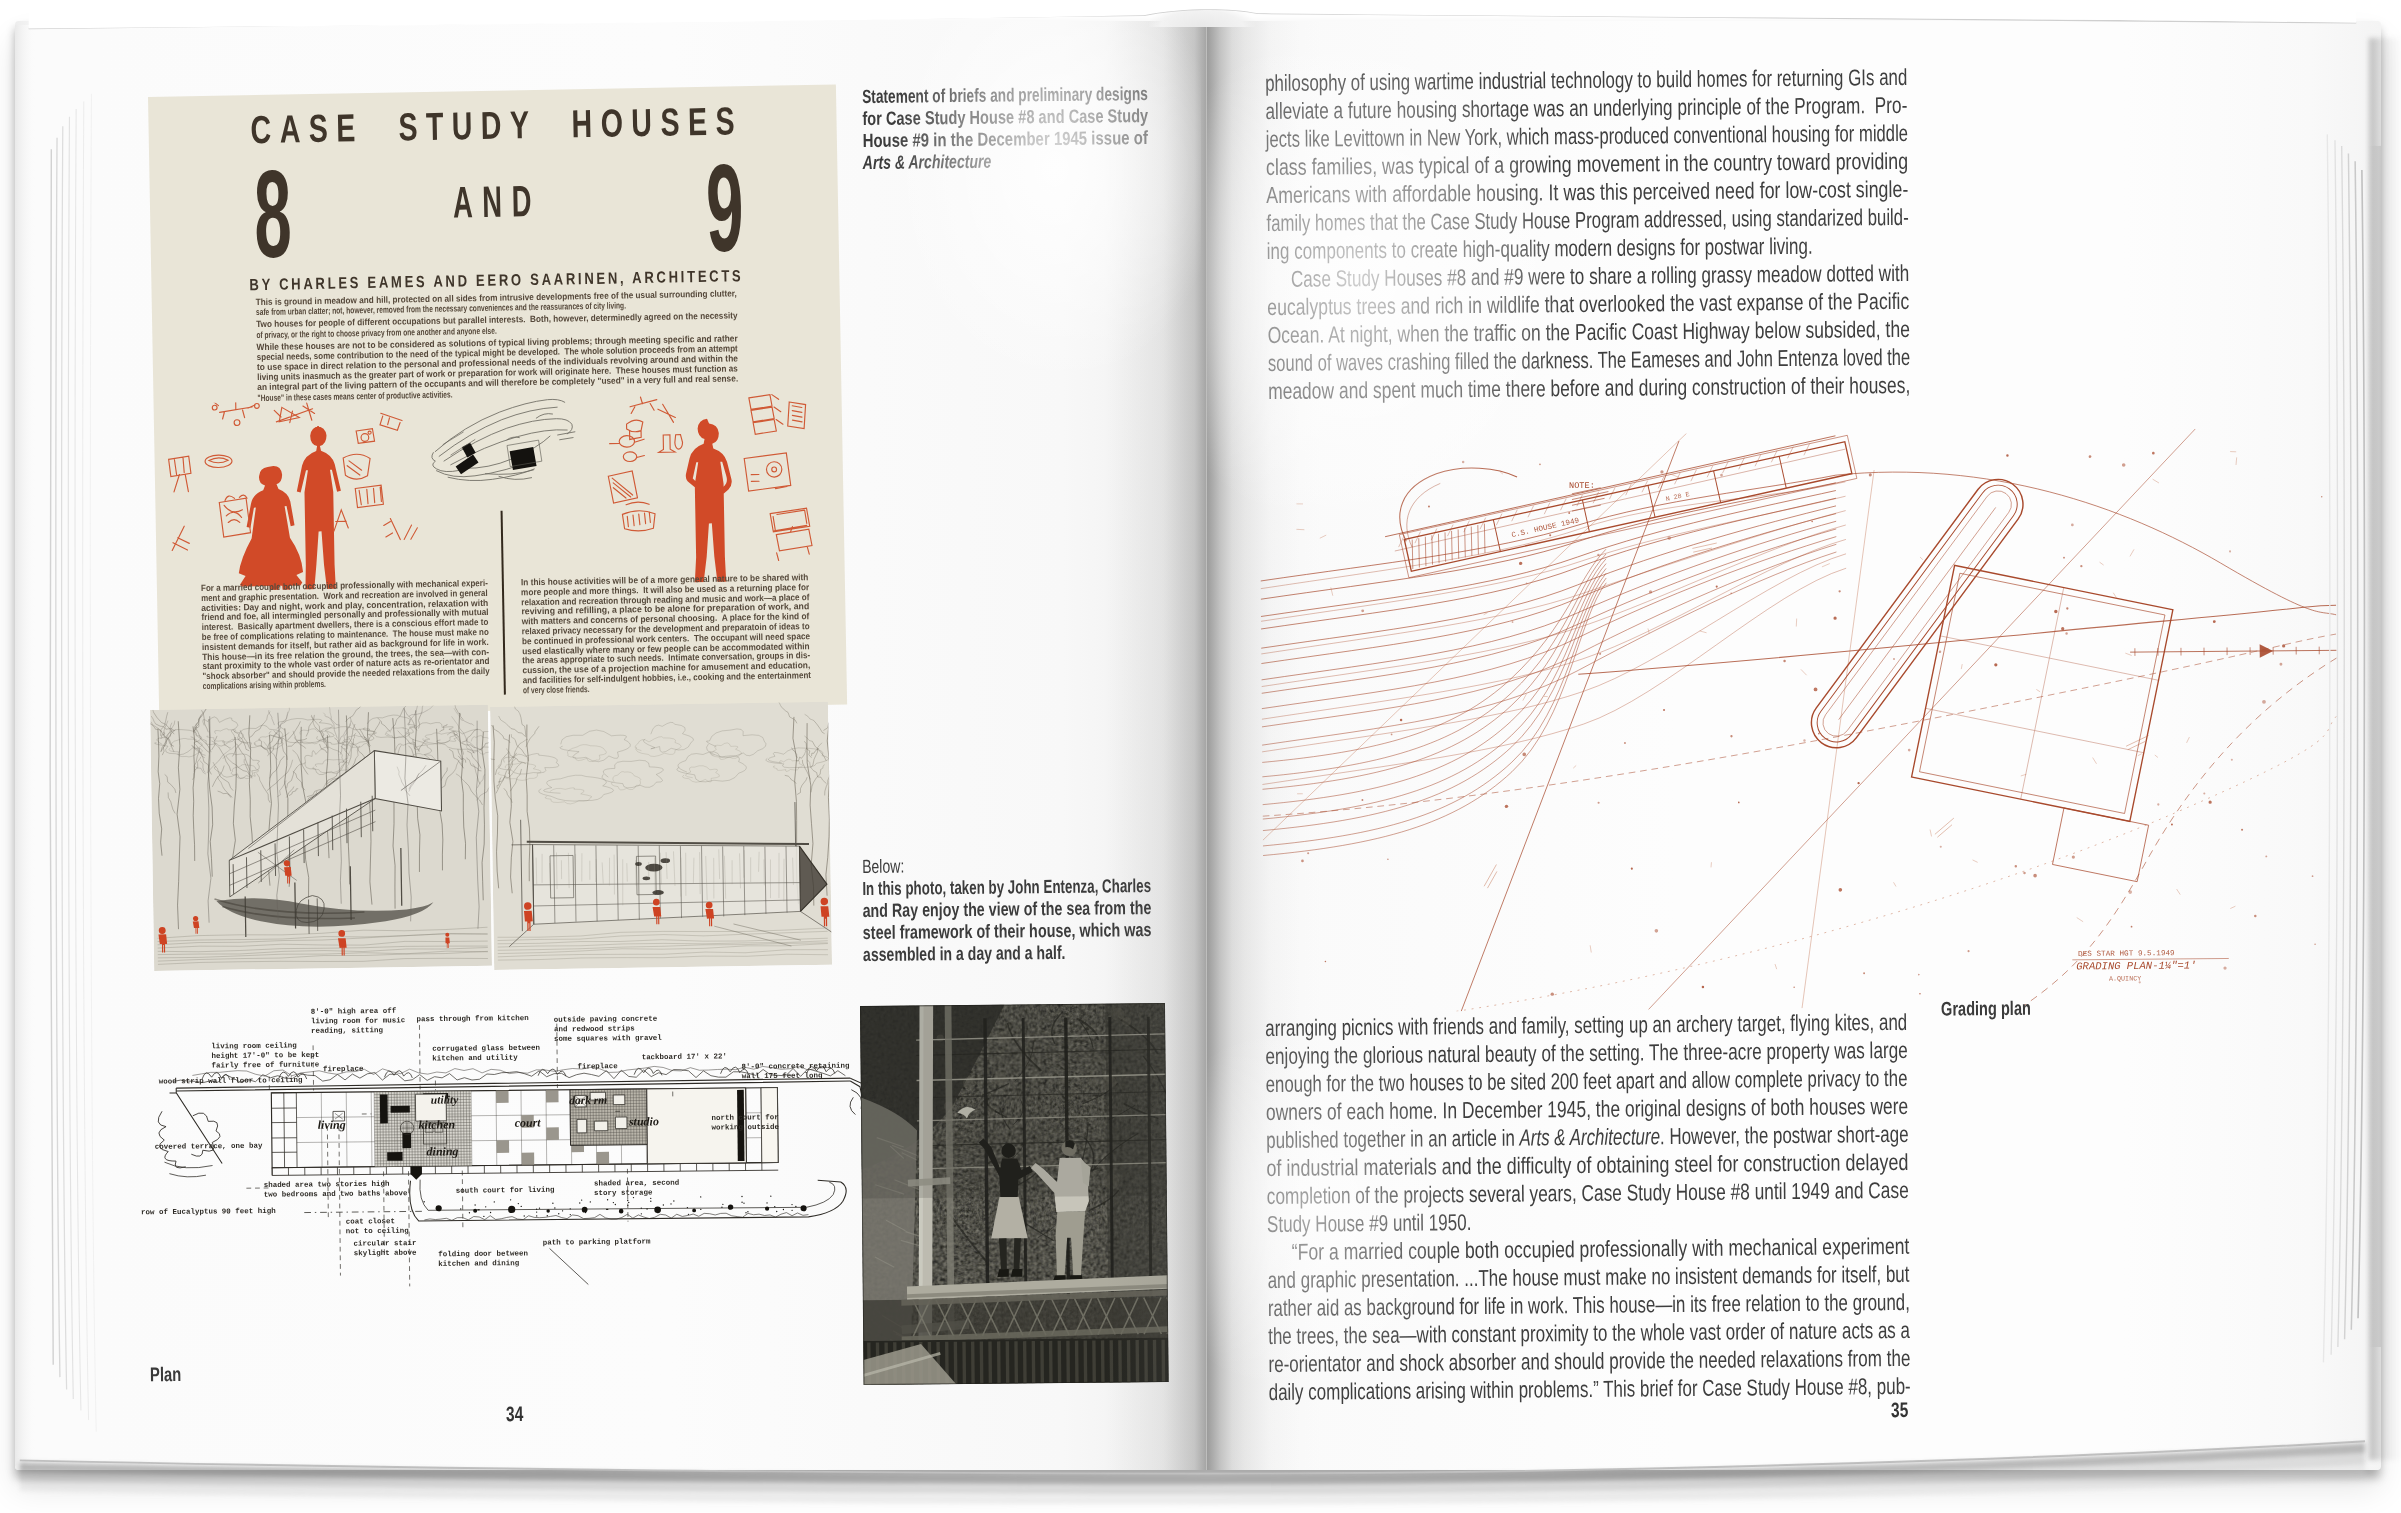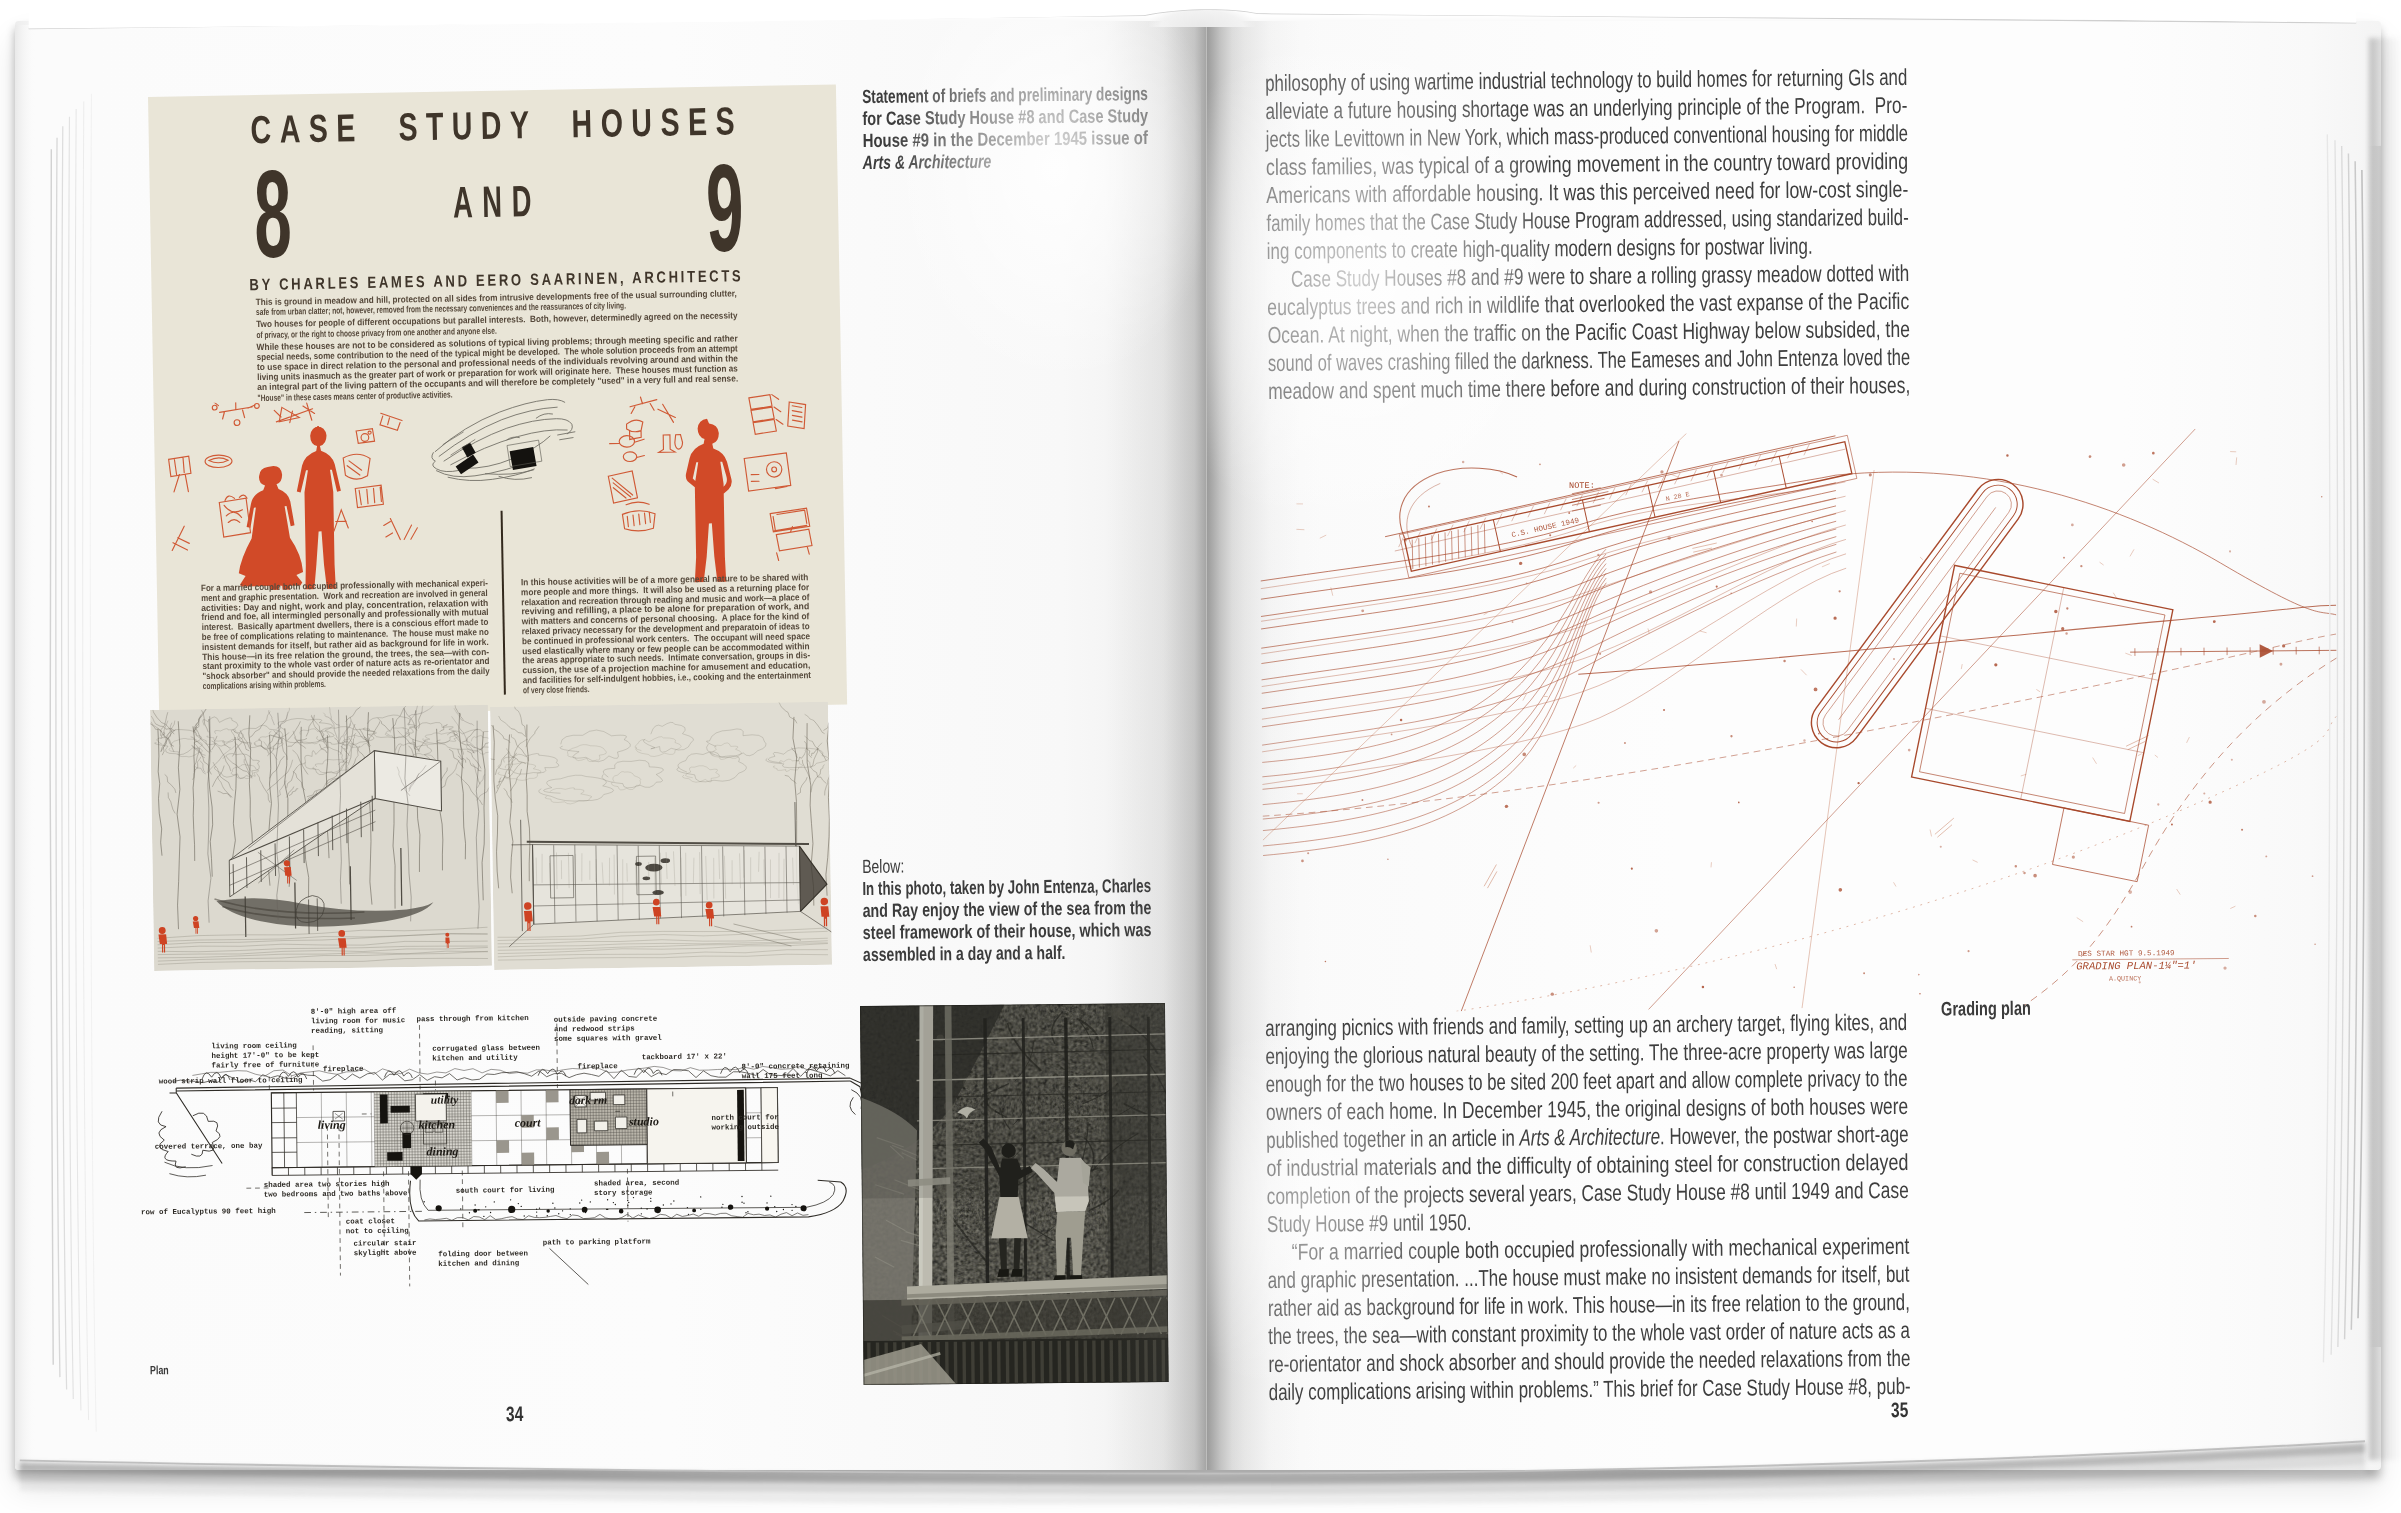--- a/index.html
+++ b/index.html
@@ -960,21 +960,21 @@
   <div class="ln"><span style="transform: scaleX(0.7876);">House #9 in the December 1945 issue of</span></div>
   <div class="ln nf"><span style="transform: scaleX(0.74);"><i>Arts &amp; Architecture</i></span></div>
 </div>
 <div class="abs" style="left:862px;top:856px;width:284px;font-size:19px;line-height:22px;font-weight:bold;color:#3c3c3c;transform:rotate(-0.6deg);transform-origin:0 0;">
   <div class="ln nf" style="font-weight:normal;"><span style="transform: scaleX(0.74);">Below:</span></div>
   <div class="ln"><span style="transform: scaleX(0.7031);">In this photo, taken by John Entenza, Charles</span></div>
   <div class="ln"><span style="transform: scaleX(0.7513);">and Ray enjoy the view of the sea from the</span></div>
   <div class="ln"><span style="transform: scaleX(0.757);">steel framework of their house, which was</span></div>
   <div class="ln nf"><span style="transform: scaleX(0.74);">assembled in a day and a half.</span></div>
 </div>
-<div class="abs ln nf" style="left:150px;top:1363px;width:58px;font-size:12px;font-weight:bold;color:#3a3a3a;transform:rotate(-0.6deg);"><span style="transform: scaleX(0.74);">Plan</span></div>
+<div class="abs ln nf" style="left:150px;top:1363px;width:58px;font-size:20px;font-weight:bold;color:#3a3a3a;transform:rotate(-0.6deg);"><span style="transform: scaleX(0.74);">Plan</span></div>
 <div class="abs ln nf" style="left:506px;top:1402px;width:38px;font-size:21px;font-weight:bold;color:#333;transform:rotate(-0.6deg);"><span style="transform: scaleX(0.74);">34</span></div>
 
 <svg class="abs" style="left:860px;top:1006px;transform:rotate(-0.55deg);transform-origin:0 0;" width="305" height="379" viewBox="0 0 317 394">
     <defs>
 <filter id="noiseD" x="0" y="0" width="100%" height="100%">
  <feTurbulence type="fractalNoise" baseFrequency="0.18" numOctaves="3" seed="11" result="t"></feTurbulence>
  <feColorMatrix in="t" type="matrix" values="0 0 0 0 0  0 0 0 0 0  0 0 0 0 0  0.9 0.9 0.9 0 -0.75" result="a"></feColorMatrix>
  <feFlood flood-color="#1f1f1b" result="f"></feFlood>
  <feComposite in="f" in2="a" operator="in"></feComposite>
 </filter>

